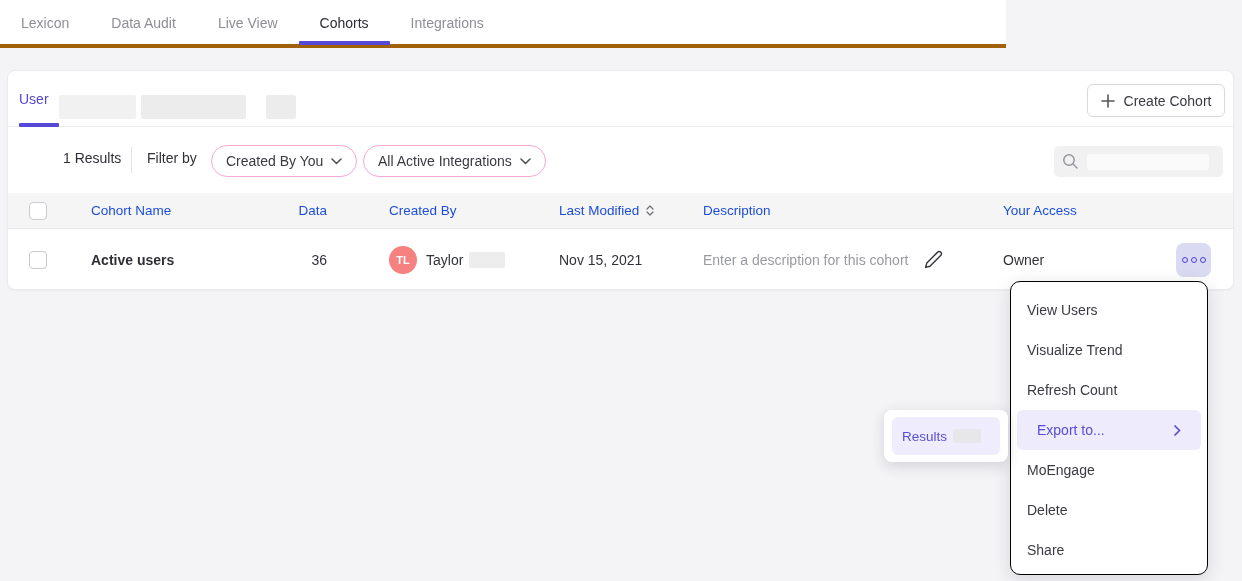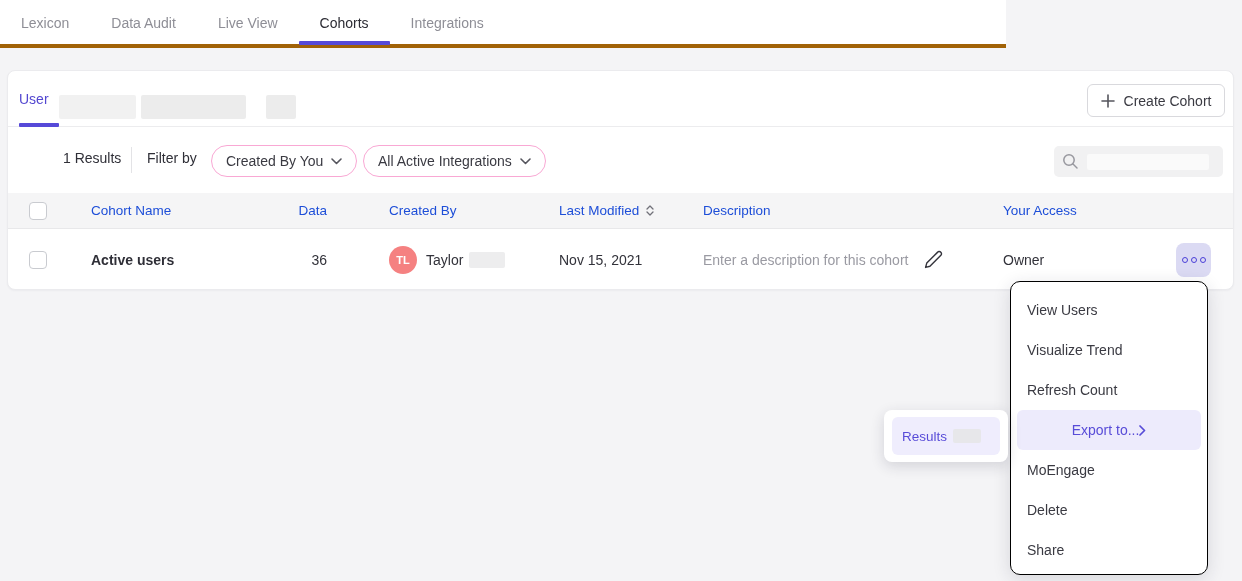--- a/index.html
+++ b/index.html
@@ -92,21 +92,21 @@
     position:absolute; left:1010px; top:281px; width:198px; height:294px;
     background:#fff; border:1px solid #000000; border-radius:10px;
     box-shadow:0 4px 18px rgba(35,35,60,.14); padding-top:8px; z-index:20;
   }
   .menu-item {
     height:40px; display:flex; align-items:center; padding:0 16px;
     font-size:14px; color:#3a3a42; cursor:pointer;
   }
   .menu-item.highlight {
     margin:0 6px; padding:0 20px; border-radius:6px;
-    background:#edebfc; color:#584cd8; justify-content:center;
+    background:#edebfc; color:#584cd8; justify-content:space-between;
   }
   
   .submenu {
     position:absolute; left:884px; top:410px; width:124px; height:52px;
     background:#fff; border-radius:8px; box-shadow:0 4px 14px rgba(35,35,60,.16);
     padding:7px 8px; z-index:21;
   }
   .submenu-item {
     height:38px; border-radius:6px; background:#efedfd; color:#584cd8;
     display:flex; align-items:center; padding:0 10px; font-size:13.5px; cursor:pointer;

